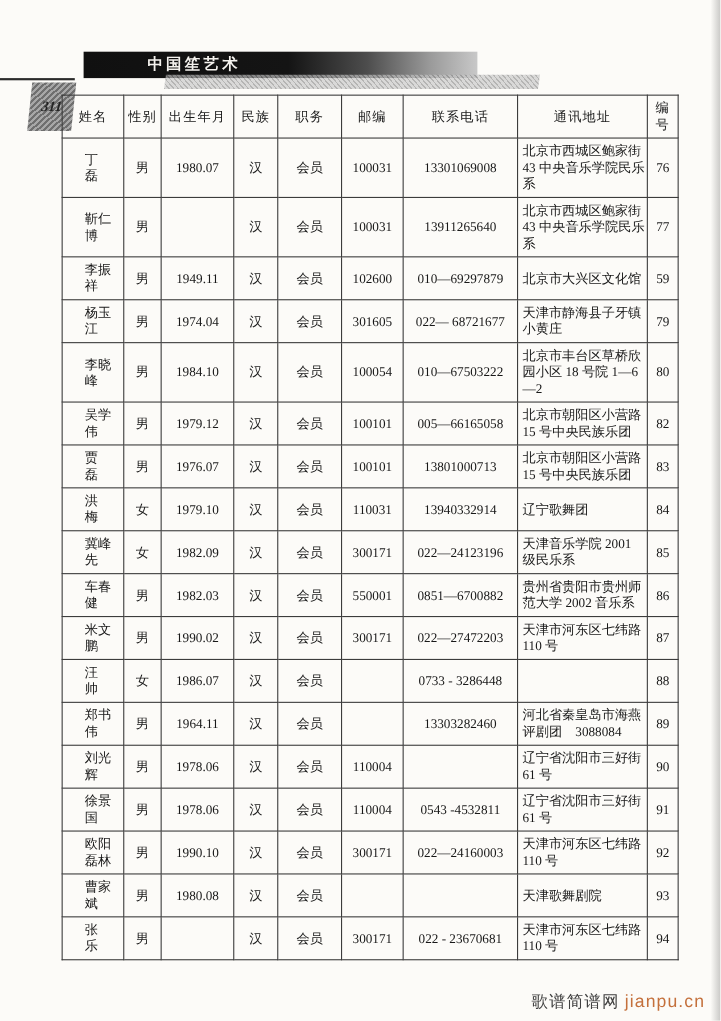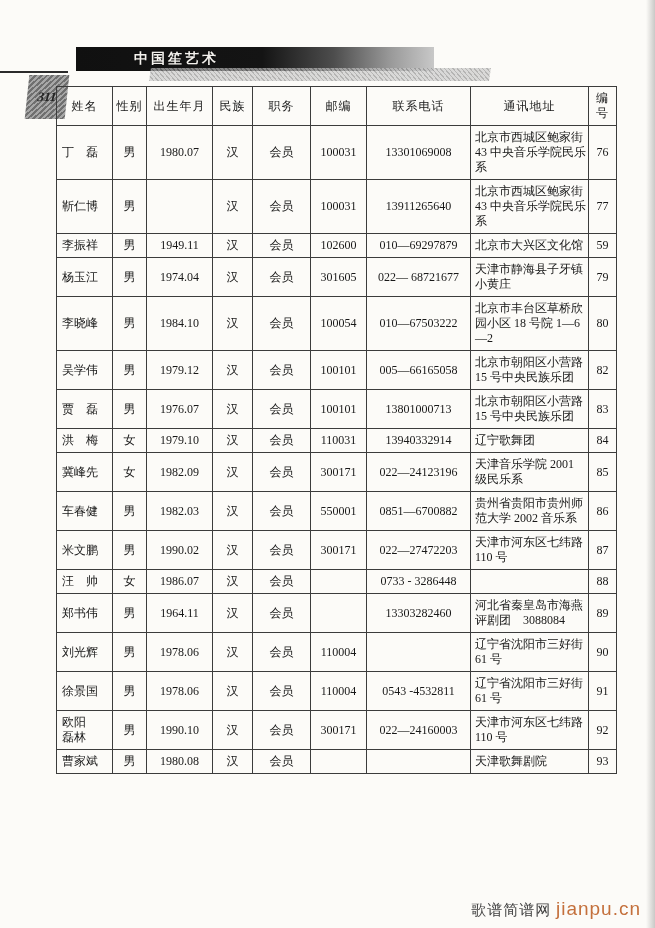--- a/index.html
+++ b/index.html
@@ -53,30 +53,30 @@
   }
   .directory th, .directory td {
     border:1px solid #3c3c3c; padding:4px 2px;
     vertical-align:middle; overflow:hidden;
   }
   .directory th {
     font-weight:normal; text-align:center; height:24px; font-size:12px;
     letter-spacing:1px;
   }
   .directory td { text-align:center; }
-  .directory td.c0 { text-align:left; padding-left:5px; white-space:pre-line; }
+  .directory td.c0 { text-align:left; padding-left:20px; white-space:pre-line; }
   .directory td.c7 { text-align:left; padding-left:4px;margin-top:32px; }
   .col0{width:56px}.col1{width:34px}.col2{width:66px}.col3{width:40px}
   .col4{width:58px}.col5{width:56px}.col6{width:104px}.col7{width:118px}.col8{width:28px}
   
   .watermark {
     position:absolute; right:14px; bottom:8px; font-size:15px; letter-spacing:1px;
   }
   .watermark .site-name { color:#404040; }
-  .watermark .site-url  { color:#c4703c; font-family:"Liberation Sans","DejaVu Sans",sans-serif; font-size:19px; }
+  .watermark .site-url  { color:#c4703c; font-family:"Liberation Sans","DejaVu Sans",sans-serif; font-size:16px; }
 </style>
 </head>
 <body>
 
 <div class="top-edge-line"></div>
 <div class="page-edge-right"></div>
 
 <div class="header-bar">
   <span class="title">中国笙艺术</span>
 </div>
@@ -292,19 +292,30 @@
         <td class="c0">曹家斌</td>
         <td class="c1">男</td>
         <td class="c2">1980.08</td>
         <td class="c3">汉</td>
         <td class="c4">会员</td>
         <td class="c5"></td>
         <td class="c6"></td>
         <td class="c7">天津歌舞剧院</td>
         <td class="c8">93</td>
       </tr>
+      <tr>
+        <td class="c0">张　乐</td>
+        <td class="c1">男</td>
+        <td class="c2"></td>
+        <td class="c3">汉</td>
+        <td class="c4">会员</td>
+        <td class="c5">300171</td>
+        <td class="c6">022 - 23670681</td>
+        <td class="c7">天津市河东区七纬路110 号</td>
+        <td class="c8">94</td>
+      </tr>
     </tbody>
 </table>
 
 <div class="watermark">
   <span class="site-name">歌谱简谱网</span>
   <span class="site-url">jianpu.cn</span>
 </div>
 
 </body></html>

